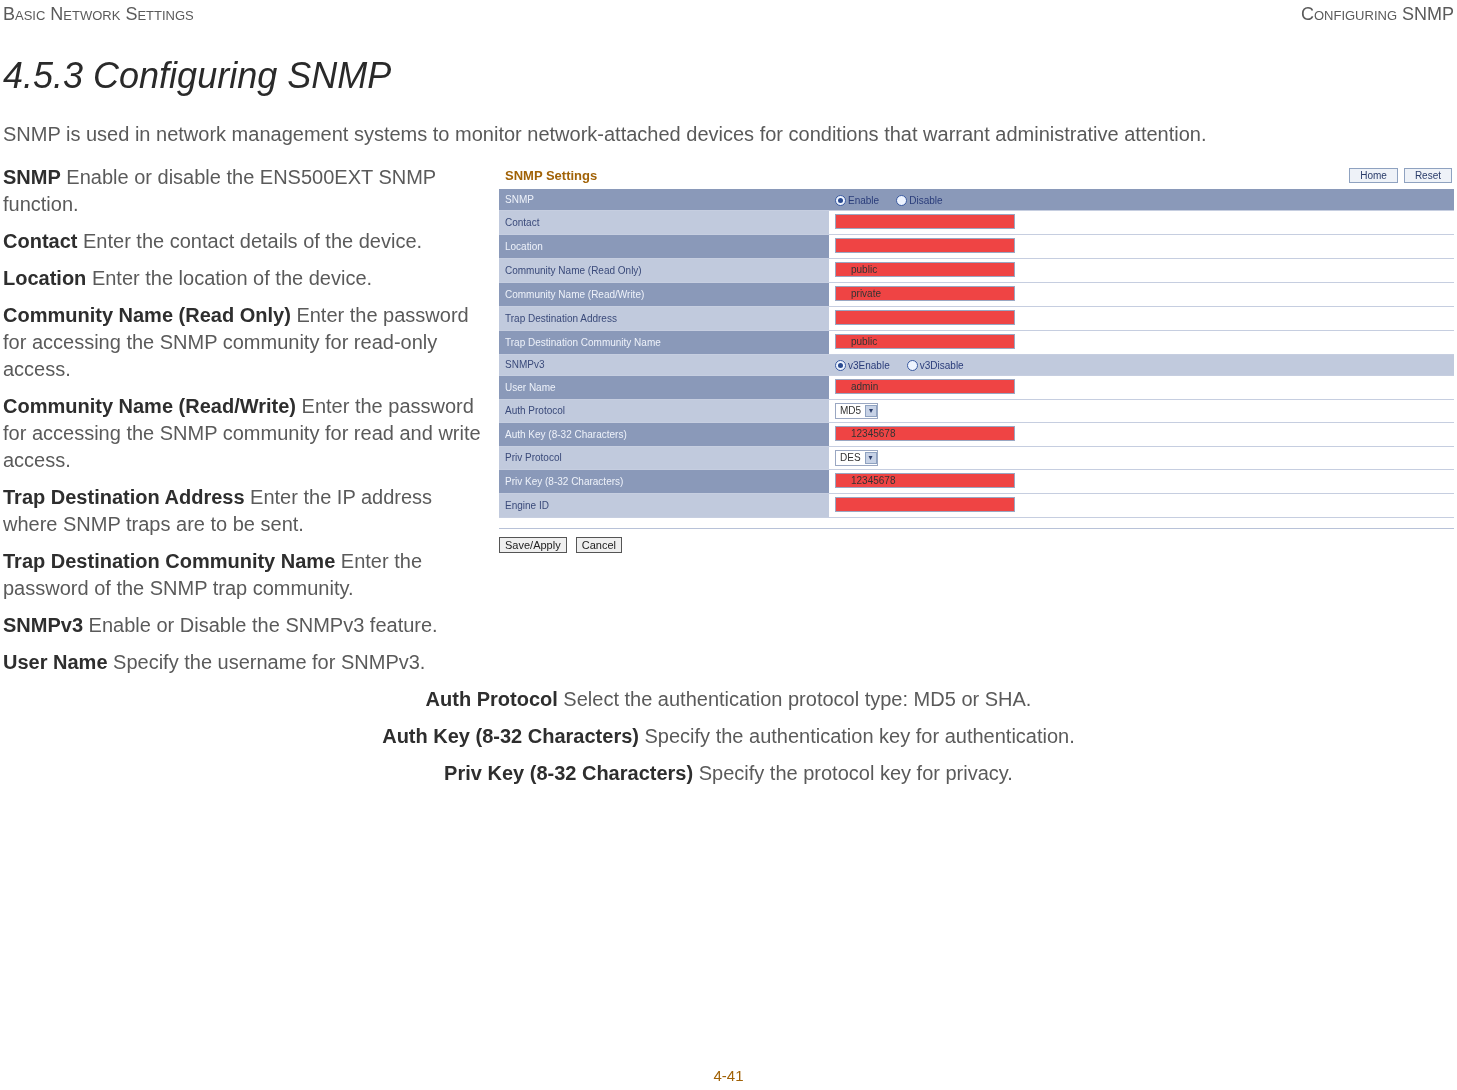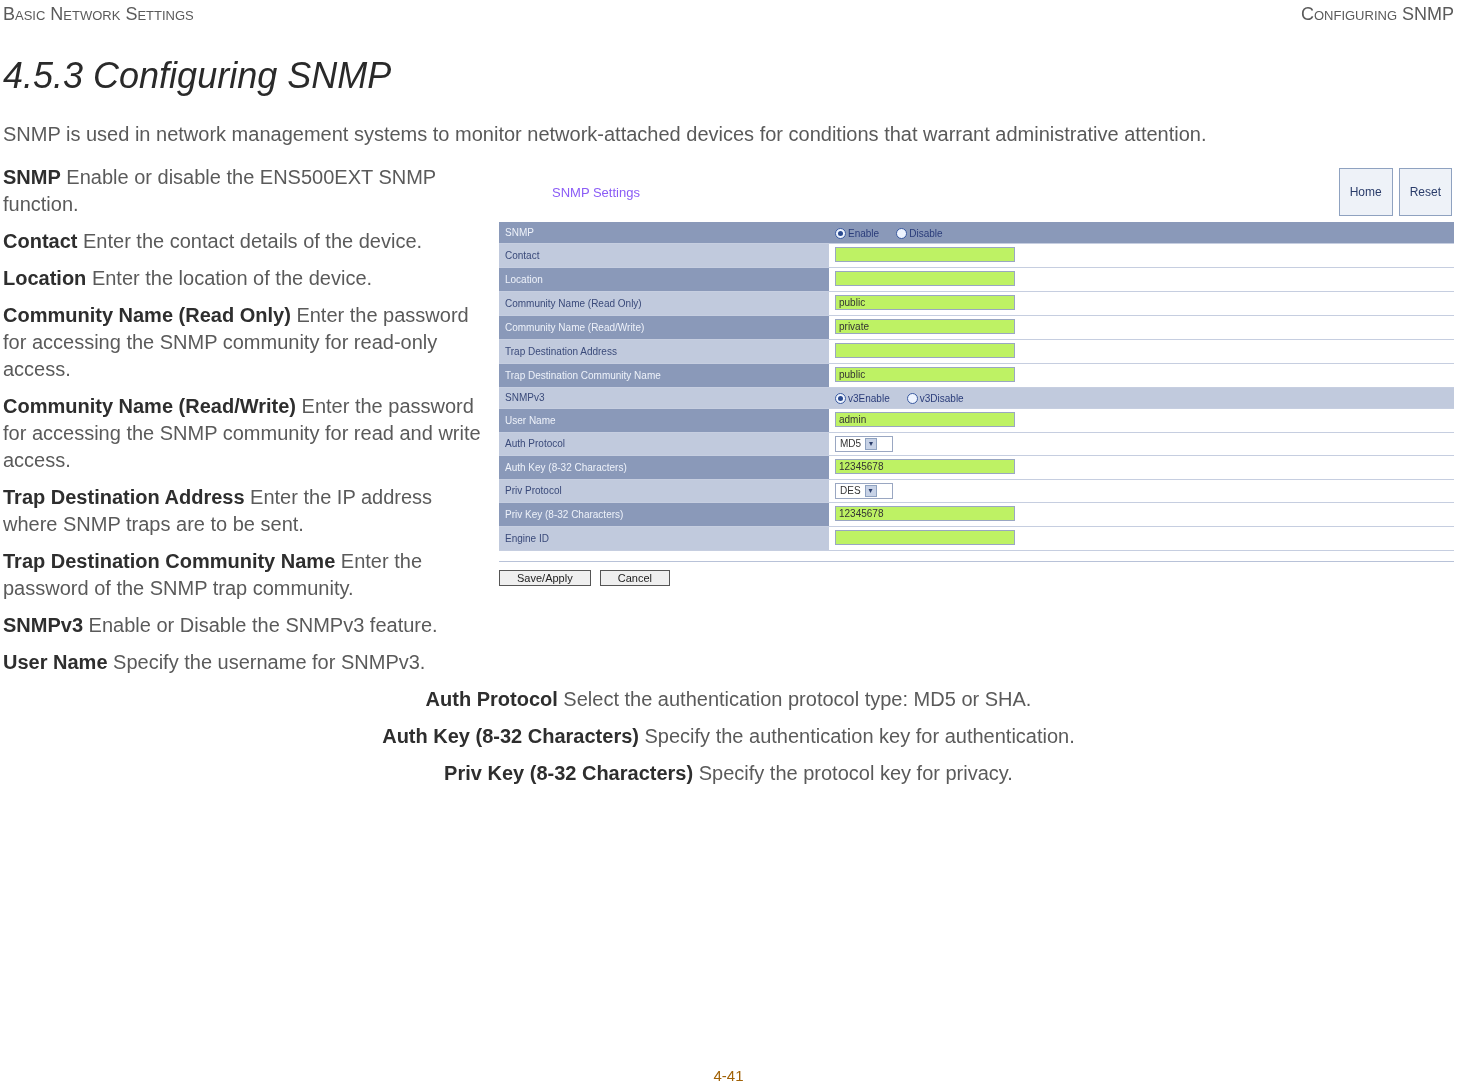--- a/index.html
+++ b/index.html
@@ -55,32 +55,31 @@
     font-family: Arial, sans-serif;
     font-size: 11px;
   }
   .fig-headerbar {
     display: flex;
     justify-content: space-between;
     align-items: center;
     padding: 4px 2px 6px 6px;
   }
   .fig-title {
-    font-weight: normal;
-    color: #8b5cf6;
+    font-weight: bold;
+    color: #a16207;
     font-size: 13px;
-    margin-left: 47px;
   }
   .fig-btns { display: flex; gap: 6px; }
   .fig-btn {
     background: #eef2f8;
     border: 1px solid #8fa2c0;
-    font-size: 12px;
+    font-size: 10px;
     color: #2a3c6a;
-    padding: 16px 10px;
+    padding: 1px 10px;
   }
   .fig-table {
     width: 100%;
     border-collapse: collapse;
   }
   .fig-table tr td {
     border-bottom: 1px solid #c6cee0;
     padding: 3px 6px;
     vertical-align: middle;
     height: 21px;
@@ -88,28 +87,28 @@
   .fig-table tr td:first-child {
     width: 330px;
     color: #3a4a7a;
     font-size: 10px;
   }
   .row-dark td { background: #8a99b9; color: #fff !important; }
   .row-dark td:first-child { color: #eef2fa !important; }
   .row-light td { background: #c1cadd; }
   .value-cell { background: #fff !important; }
   .inpbox {
-    background: #bef264;
+    background: #ef4444;
     border: 1px solid #9aa7c2;
     height: 15px;
     width: 180px;
     display: inline-block;
     font-size: 10px;
     color: #333;
-    padding: 0 3px;
+    padding: 0 15px;
     line-height: 14px;
     overflow: hidden;
   }
   .radio-dot {
     display: inline-block;
     width: 11px; height: 11px;
     border: 1px solid #3a5aa0;
     border-radius: 50%;
     background: #eef4ff;
     vertical-align: middle;
@@ -132,21 +131,21 @@
     margin-right: 14px;
   }
   .selectbox {
     background: #fff;
     border: 1px solid #9aa7c2;
     height: 16px;
     display: inline-flex;
     align-items: center;
     font-size: 10px;
     color: #333;
-    padding: 0 15px 0 4px;
+    padding: 0 0 0 4px;
   }
   .selectbox .arrow {
     background: #c7d2e6;
     border: 1px solid #8fa2c0;
     width: 12px; height: 12px;
     margin-left: 4px;
     display: inline-flex;
     align-items: center; justify-content: center;
     font-size: 8px;
     color: #2a3c6a;
@@ -154,21 +153,21 @@
   .fig-hr {
     border: none;
     border-top: 1px solid #b8c2d8;
     margin: 10px 0 8px 0;
   }
   .fig-action-btn {
     background: #efefef;
     border: 1px solid #555;
     font-size: 11px;
     color: #222;
-    padding: 1px 17px;
+    padding: 1px 5px;
     margin-right: 6px;
   }
   .page-number {
     position: absolute;
     bottom: 6px;
     left: 0;
     width: 1457px;
     text-align: center;
     font-size: 15px;
     color: #a16207;

